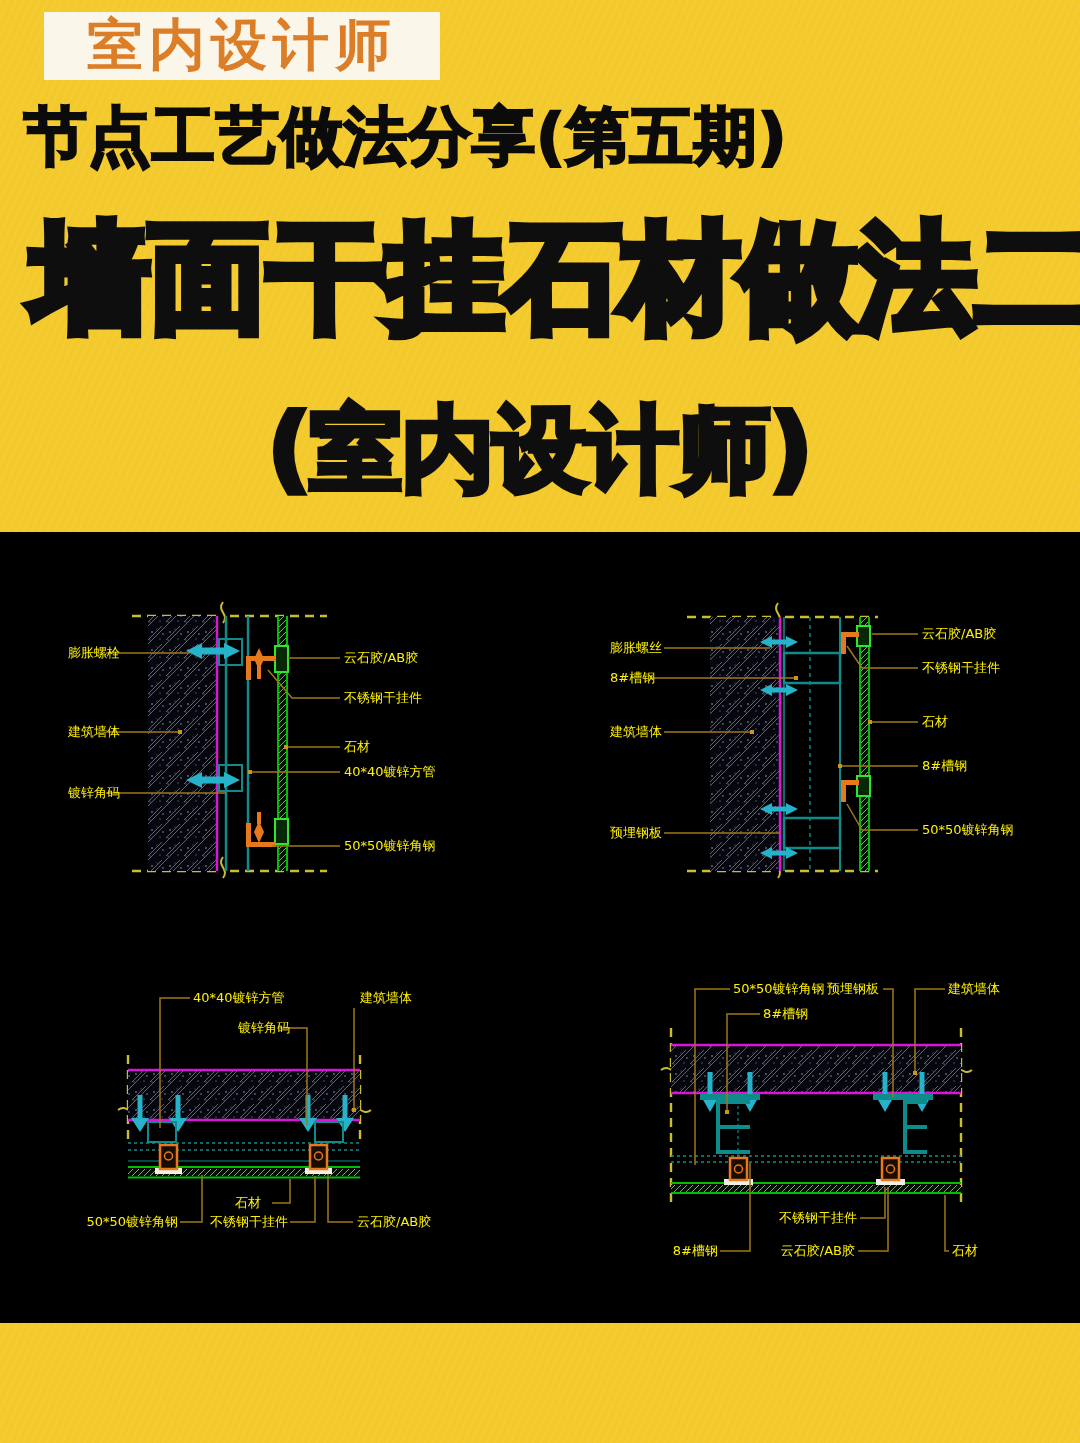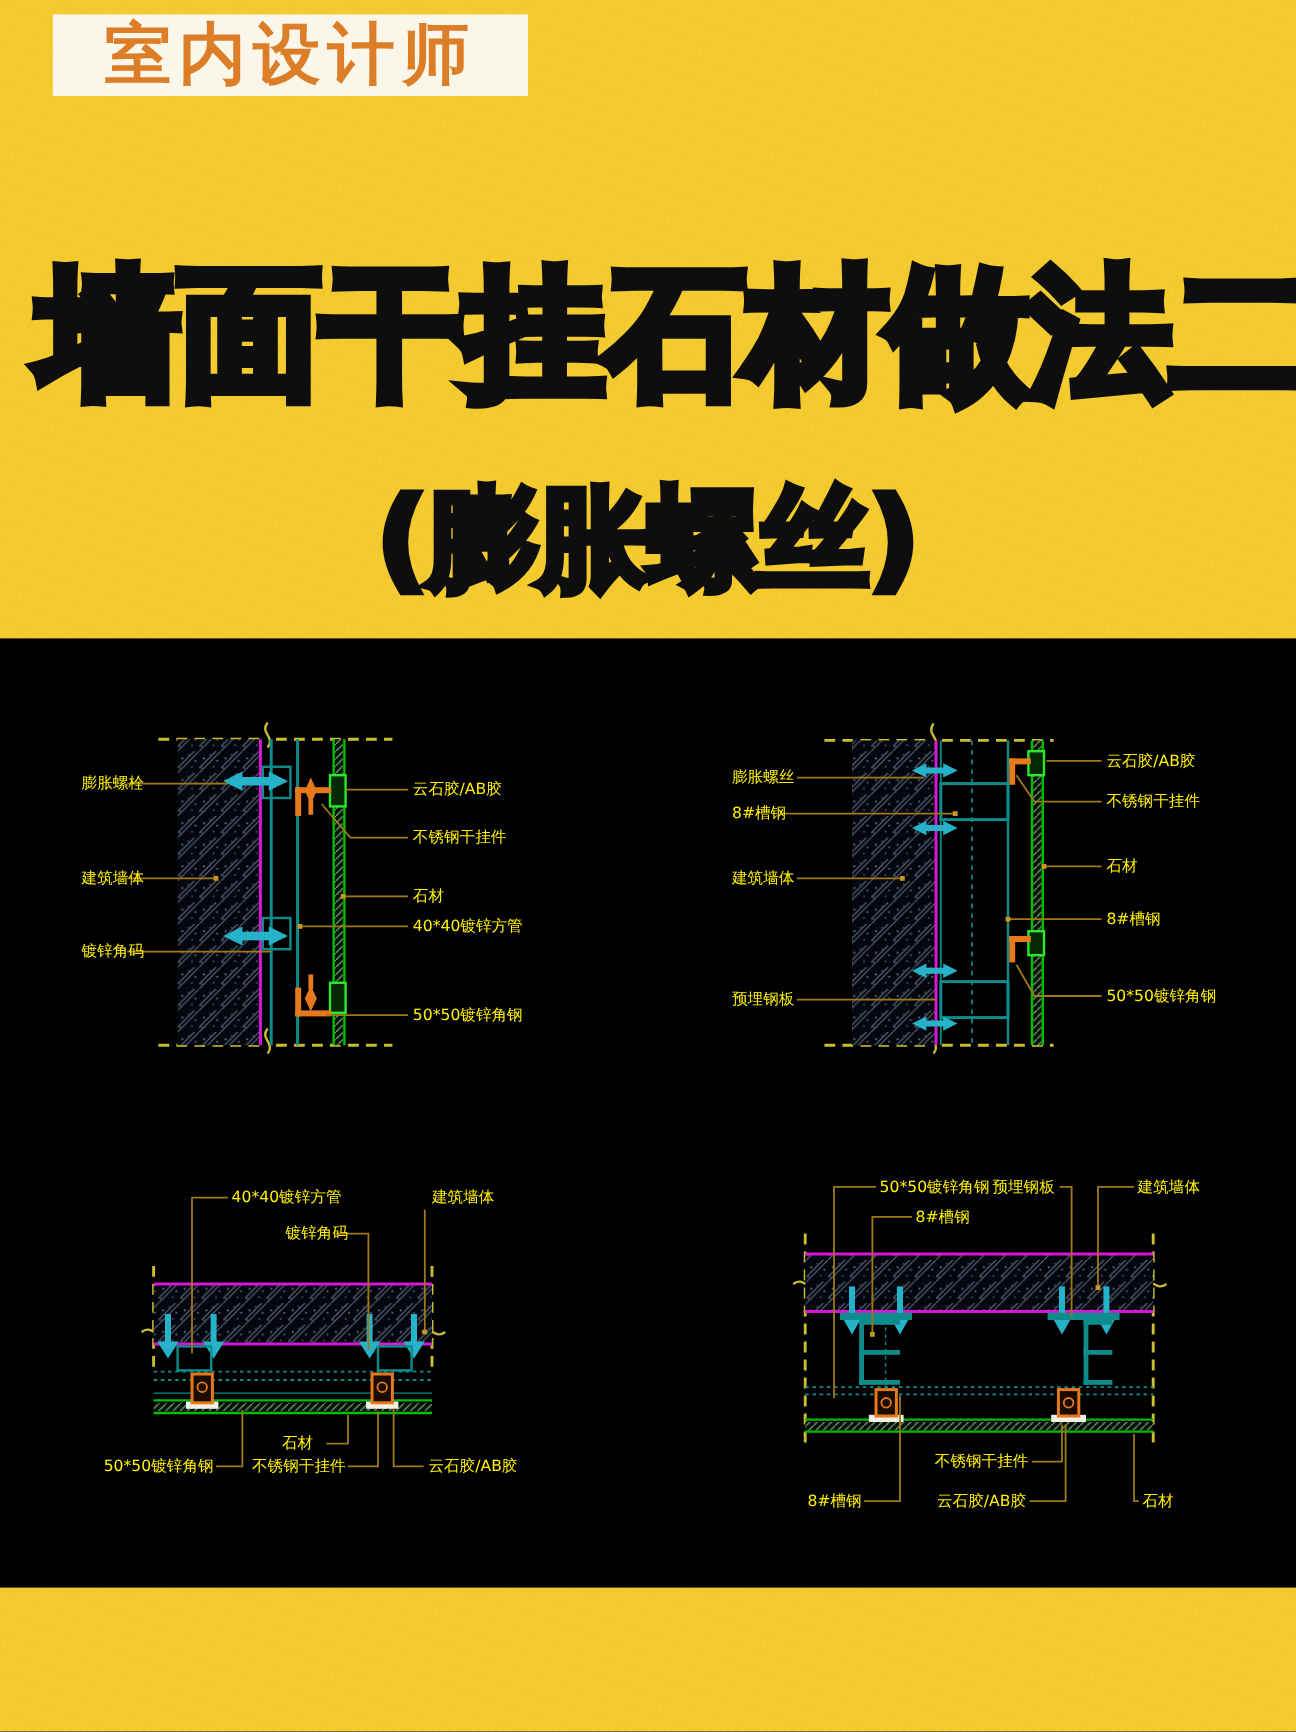--- a/index.html
+++ b/index.html
@@ -35,22 +35,23 @@
   .base{fill:#F2EFE4;}
 </style>
 </head>
 <body>
 
 <div class="poster">
 
   <div class="badge">
     <span>室内设计师</span>
   </div>
+  <div class="series">节点工艺做法分享(第五期)</div>
   <h1 class="title">墙面干挂石材做法二</h1>
-  <div class="subtitle">(膨胀螺丝)</div>
+  <div class="subtitle">(室内设计师)</div>
 
   <div class="cad-panel">
 
     <svg width="0" height="0" style="position:absolute">
       <defs>
         <pattern id="wallHatch" width="18" height="18" patternUnits="userSpaceOnUse">
           <rect width="18" height="18" fill="#05060e"></rect>
           <path d="M-4,22 L22,-4 M-13,27 L27,-13" stroke="#55677c" stroke-width="1"></path>
           <circle cx="4" cy="6" r="0.9" fill="#5d7186"></circle>
           <circle cx="12" cy="13" r="0.8" fill="#46586c"></circle>

